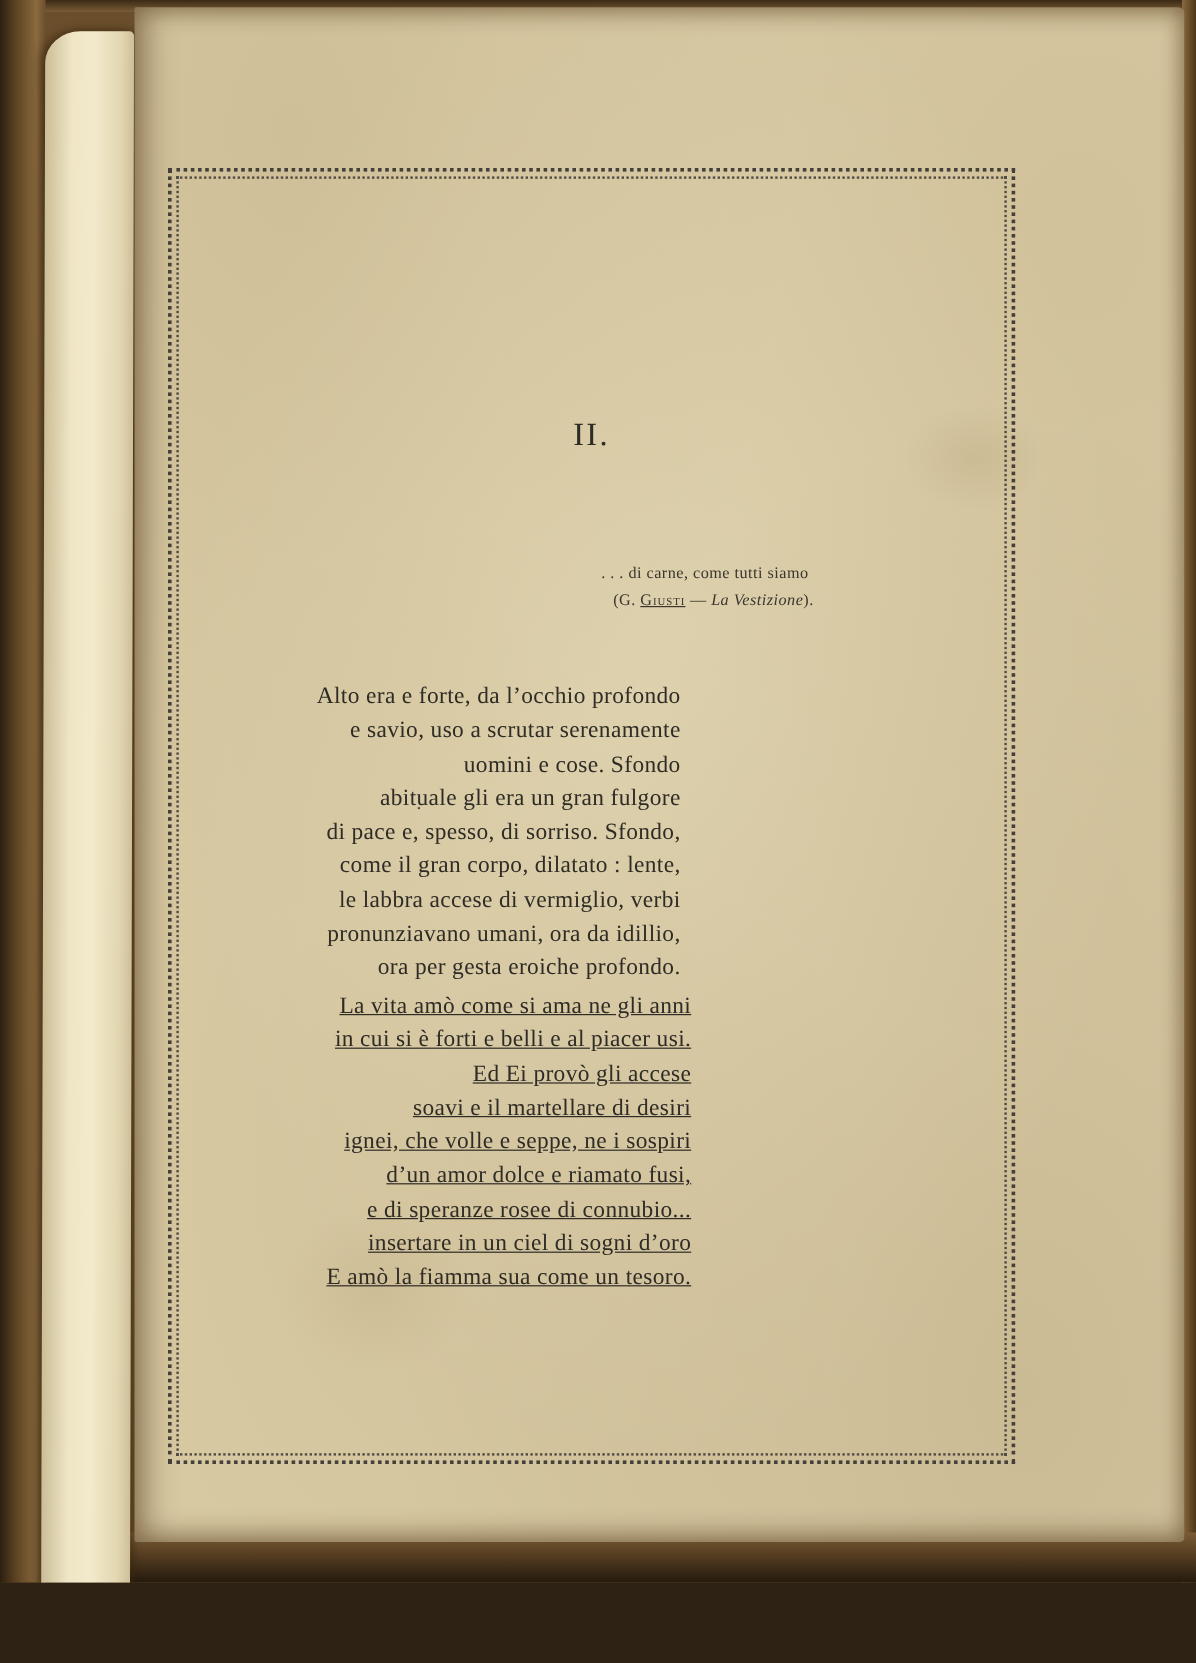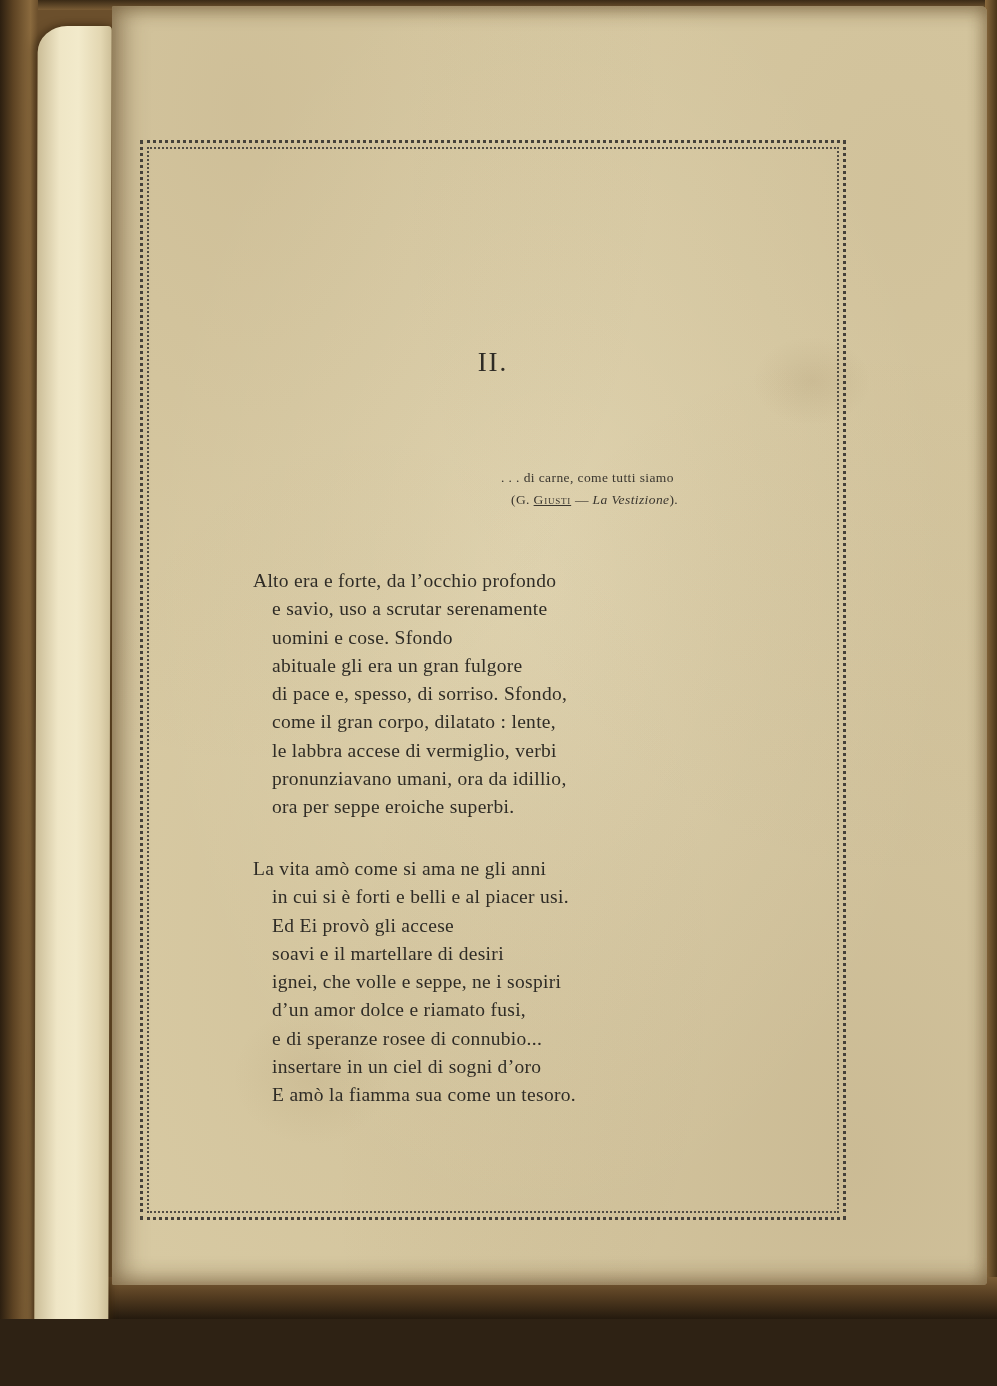--- a/index.html
+++ b/index.html
@@ -94,23 +94,24 @@
   .epigraph .line2 { padding-left: 10px; }
   .smallcaps { font-variant: small-caps; letter-spacing: 0.8px; text-decoration: underline; }
   .italic { font-style: italic; }
   .stanza {
     position: absolute; left: 104px;
     font-size: 19.5px;
     line-height: 28.3px;
     color: #2f2c26;
     letter-spacing: 0.3px;
     white-space: nowrap;
+    text-align: right;
   }
   .stanza-1 { top: 418px; }
-  .stanza-2 { top: 706px; }
+  .stanza-2 { top: 676px; text-decoration: underline; }
   .poem-line.indent { padding-left: 19px; }
   
   .stain-a {
     position: absolute; left: 640px; top: 330px; width: 120px; height: 90px;
     background: radial-gradient(ellipse, rgba(120,90,50,0.10), transparent 70%);
   }
   .stain-b {
     position: absolute; left: 120px; top: 1000px; width: 160px; height: 140px;
     background: radial-gradient(ellipse, rgba(120,90,50,0.08), transparent 70%);
   }
@@ -148,21 +149,21 @@
 
         <div class="stanza stanza-1">
           <div class="poem-line">Alto era e forte, da l’occhio profondo</div>
           <div class="poem-line indent">e savio, uso a scrutar serenamente</div>
           <div class="poem-line indent">uomini e cose. Sfondo</div>
           <div class="poem-line indent">abituale gli era un gran fulgore</div>
           <div class="poem-line indent">di pace e, spesso, di sorriso. Sfondo,</div>
           <div class="poem-line indent">come il gran corpo, dilatato : lente,</div>
           <div class="poem-line indent">le labbra accese di vermiglio, verbi</div>
           <div class="poem-line indent">pronunziavano umani, ora da idillio,</div>
-          <div class="poem-line indent">ora per seppe eroiche superbi.</div>
+          <div class="poem-line indent">ora per gesta eroiche profondo.</div>
         </div>
 
         <div class="stanza stanza-2">
           <div class="poem-line">La vita amò come si ama ne gli anni</div>
           <div class="poem-line indent">in cui si è forti e belli e al piacer usi.</div>
           <div class="poem-line indent">Ed Ei provò gli accese</div>
           <div class="poem-line indent">soavi e il martellare di desiri</div>
           <div class="poem-line indent">ignei, che volle e seppe, ne i sospiri</div>
           <div class="poem-line indent">d’un amor dolce e riamato fusi,</div>
           <div class="poem-line indent">e di speranze rosee di connubio...</div>

